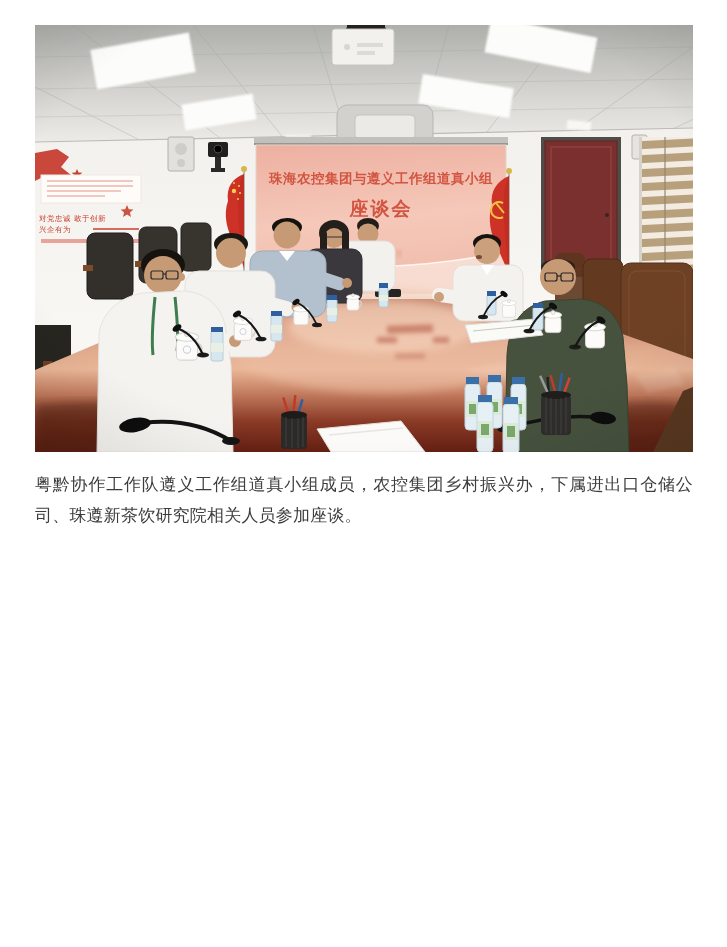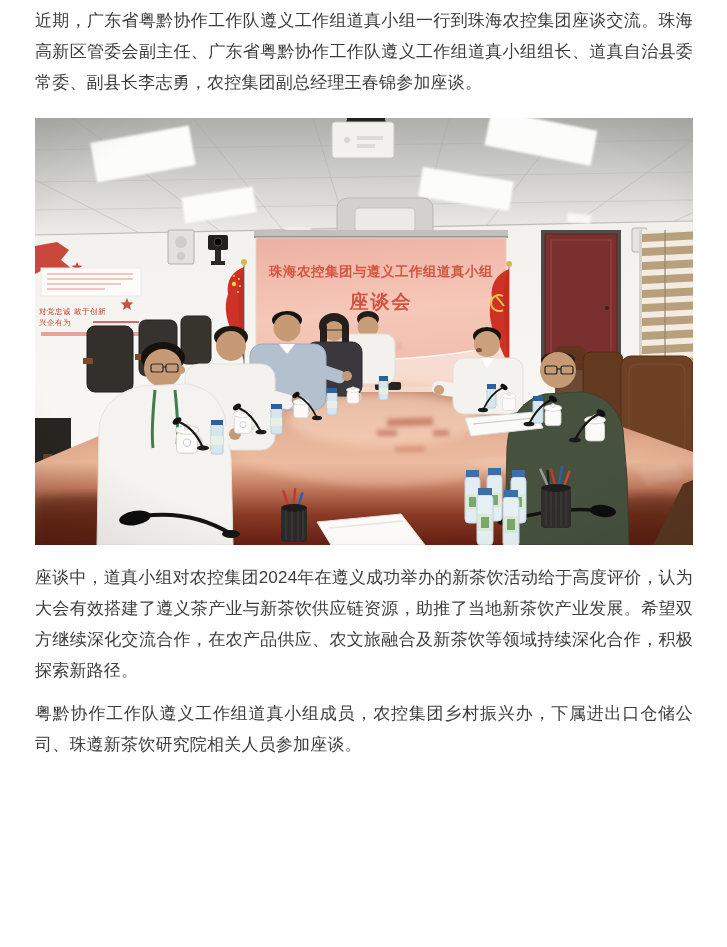--- a/index.html
+++ b/index.html
@@ -16,21 +16,20 @@
   }
   figure.photo-wrap { margin:20px 0 17px 0; }
   svg { display:block; }
   svg text { font-family:"DejaVu Sans","Liberation Sans",sans-serif; }
 </style>
 </head>
 <body>
 
 <main>
 
-  <p class="para">近期，广东省粤黔协作工作队遵义工作组道真小组一行到珠海农控集团座谈交流。珠海高新区管委会副主任、广东省粤黔协作工作队遵义工作组道真小组组长、道真自治县委常委、副县长李志勇，农控集团副总经理王春锦参加座谈。</p>
 
   <figure class="photo-wrap">
     <svg width="658" height="427" viewBox="0 0 658 427" xmlns="http://www.w3.org/2000/svg">
       <defs>
         <linearGradient id="gCeil" x1="0" y1="0" x2="0" y2="1">
           <stop offset="0" stop-color="#aeafab"></stop>
             <stop offset="0.6" stop-color="#d6d5d1"></stop>
             <stop offset="1" stop-color="#edebe8"></stop>
         </linearGradient>
         <linearGradient id="gWall" x1="0" y1="0" x2="0" y2="1">
@@ -508,16 +507,15 @@
           <line x1="294" y1="410" x2="368" y2="403" stroke="#e8e5e0" stroke-width="1.5"></line>
         </g>
       </g>
 
       <polygon points="618,427 648,366 658,362 658,427" fill="#5a3820"></polygon>
 
       <rect x="0" y="0" width="658" height="427" fill="url(#gVig)"></rect>
     </svg>
   </figure>
 
-  <p class="para">座谈中，道真小组对农控集团2024年在遵义成功举办的新茶饮活动给于高度评价，认为大会有效搭建了遵义茶产业与新茶饮供应链资源，助推了当地新茶饮产业发展。希望双方继续深化交流合作，在农产品供应、农文旅融合及新茶饮等领域持续深化合作，积极探索新路径。</p>
   <p class="para">粤黔协作工作队遵义工作组道真小组成员，农控集团乡村振兴办，下属进出口仓储公司、珠遵新茶饮研究院相关人员参加座谈。</p>
 
 </main>
 
 </body></html>

